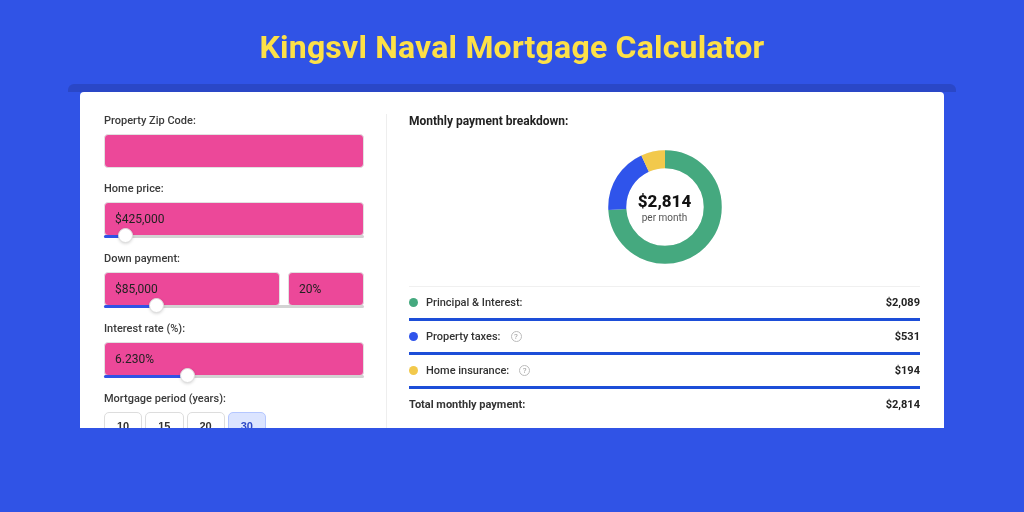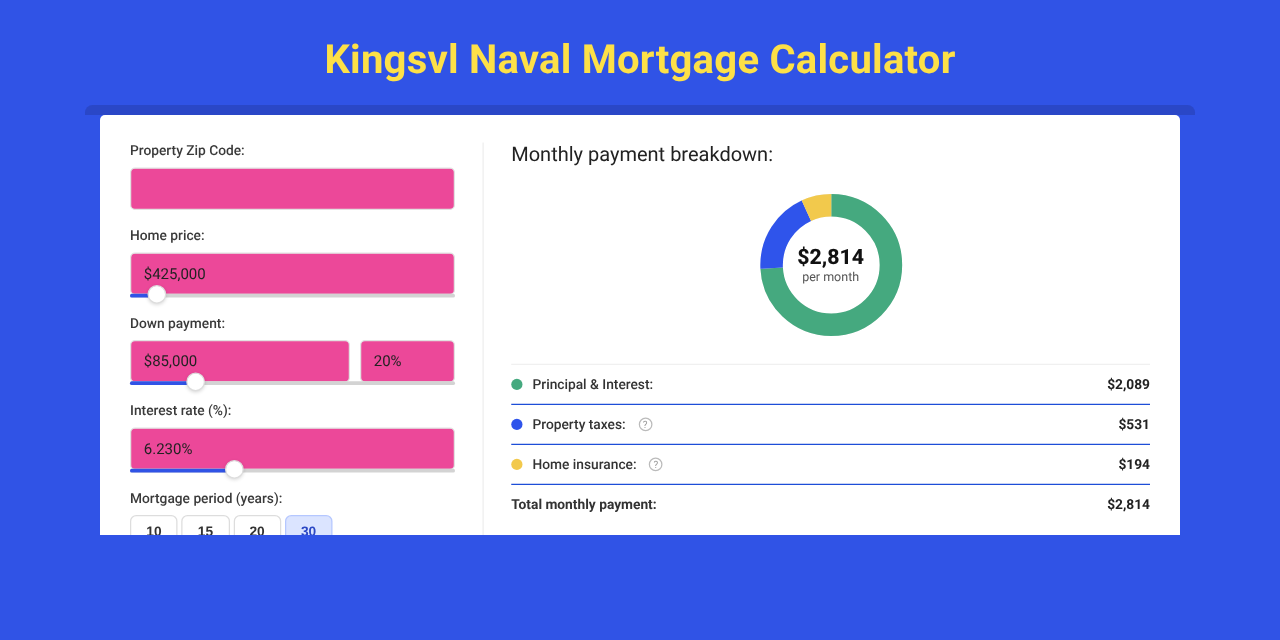--- a/index.html
+++ b/index.html
@@ -124,22 +124,22 @@
     width: 12px; height: 12px;
     background: #fff;
     border-radius: 50%;
     position: absolute;
     top: 2px; left: 2px;
     box-shadow: 0 1px 2px rgba(0,0,0,0.2);
   }
   .toggle-label { font-size: 11px; color: #3a3a3a; font-weight: 500; }
 
   .section-title {
-    font-size: 16px;
-    font-weight: 400;
+    font-size: 12px;
+    font-weight: 700;
     color: #222;
     margin-bottom: 10px;
   }
   .donut-wrap {
     display: flex;
     justify-content: center;
     padding: 6px 0 16px;
   }
   .donut {
     width: 126px; height: 126px;
@@ -154,21 +154,21 @@
     align-items: center;
     justify-content: center;
   }
   .donut-amount { font-size: 17px; font-weight: 800; color: #111; }
   .donut-sub { font-size: 10px; color: #555; margin-top: 1px; }
   .breakdown-row {
     display: flex;
     align-items: center;
     justify-content: space-between;
     padding: 9px 0;
-    border-top: 1px solid #1d4ed8;
+    border-top: 3px solid #1d4ed8;
     font-size: 11px;
   }
   .breakdown-row:first-of-type { border-top: 1px solid #f0f0f0; }
   .br-left { display: flex; align-items: center; gap: 8px; }
   .dot { width: 9px; height: 9px; border-radius: 50%; display: inline-block; }
   .br-label { color: #333; font-weight: 500; }
   .info-icon {
     width: 11px; height: 11px;
     border: 1px solid #bbb;
     border-radius: 50%;

